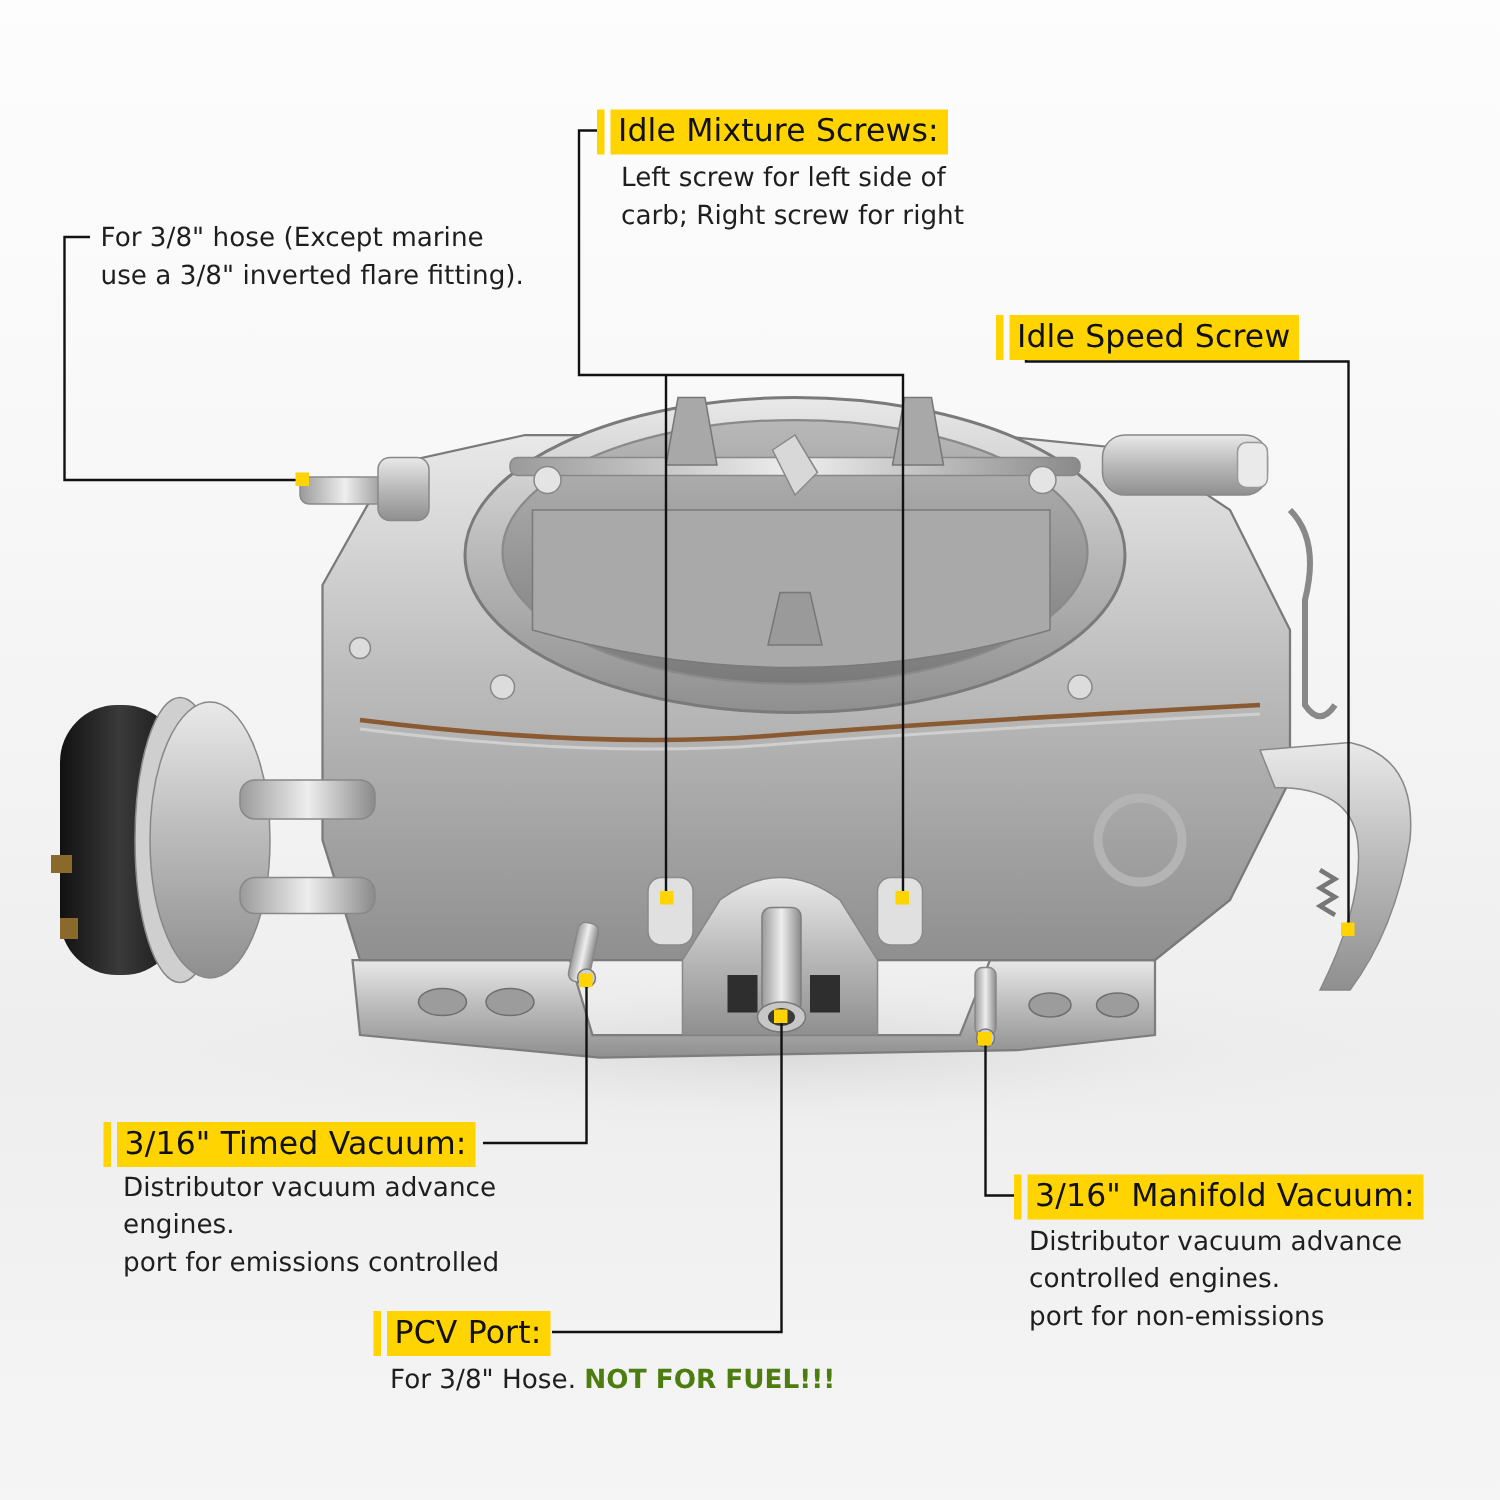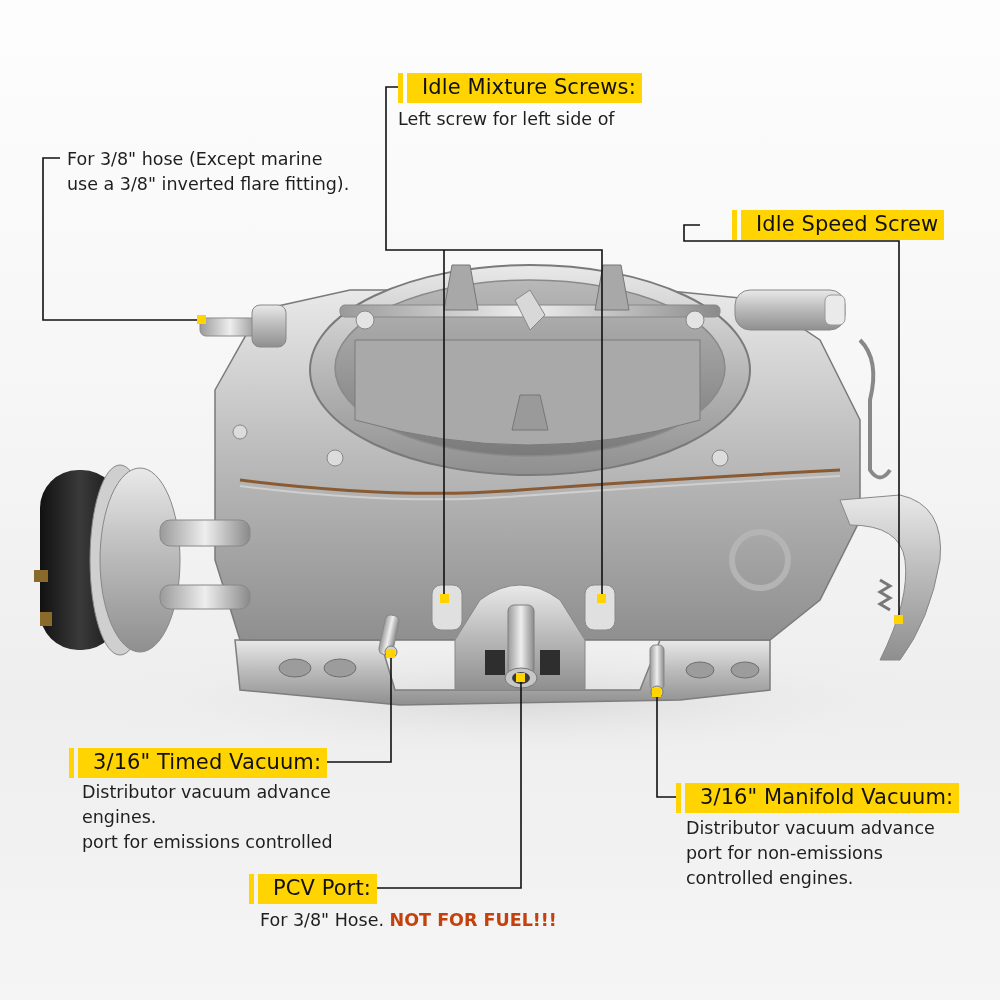--- a/index.html
+++ b/index.html
@@ -20,34 +20,34 @@
     display: flex; align-items: stretch;
   }
   .callout .accent-bar {
     width: 5px; background: #ffd400; margin-right: 4px;
   }
   .callout .title {
     background: #ffd400;
     color: #111;
     font-size: 21px;
     font-weight: 500;
-    padding: 2px 6px 3px 15px;
+    padding: 2px 6px 3px 5px;
     line-height: 25px;
     white-space: nowrap;
     letter-spacing: 0.1px;
   }
   .callout .desc {
     font-size: 17.5px;
     line-height: 25px;
     color: #1e1e1e;
     margin-top: 4px;
     margin-left: 14px;
     white-space: nowrap;
   }
-  .warn { color: #c2410c; font-weight: 700; }
+  .warn { color: #4d7c0f; font-weight: 700; }
   .leaders { position: absolute; left: 0; top: 0; width: 1000px; height: 1000px; pointer-events: none; }
 </style>
 </head>
 <body>
 
 <svg class="product" viewBox="0 0 1000 1000" xmlns="http://www.w3.org/2000/svg">
   <defs>
     <linearGradient id="metal" x1="0" y1="0" x2="0" y2="1">
       <stop offset="0" stop-color="#e9e9e9"></stop>
       <stop offset="0.45" stop-color="#bdbdbd"></stop>
@@ -175,26 +175,27 @@
     <div>For 3/8" hose (Except marine</div>
     <div>use a 3/8" inverted flare fitting).</div>
   </div>
 </div>
 
 <div class="callout" style="left:398px; top:73px;">
   <div class="title-wrap">
     <span class="accent-bar"></span>
     <span class="title">Idle Mixture Screws:</span>
   </div>
-  <div class="desc" style="margin-left:0;">
+  <div class="desc" style="margin-left:16px;">
     <div>Left screw for left side of</div>
-  </div>
-</div>
-
-<div class="callout" style="left:732px; top:210px;">
+    <div>carb; Right screw for right</div>
+  </div>
+</div>
+
+<div class="callout" style="left:664px; top:210px;">
   <div class="title-wrap">
     <span class="accent-bar"></span>
     <span class="title">Idle Speed Screw</span>
   </div>
 </div>
 
 <div class="callout" style="left:69px; top:748px;">
   <div class="title-wrap">
     <span class="accent-bar"></span>
     <span class="title">3/16" Timed Vacuum:</span>
@@ -217,16 +218,16 @@
   </div>
 </div>
 
 <div class="callout" style="left:676px; top:783px;">
   <div class="title-wrap">
     <span class="accent-bar"></span>
     <span class="title">3/16" Manifold Vacuum:</span>
   </div>
   <div class="desc" style="margin-left:10px; margin-top:3px;">
     <div>Distributor vacuum advance</div>
+    <div>controlled engines.</div>
     <div>port for non-emissions</div>
-    <div>controlled engines.</div>
   </div>
 </div>
 
 </body></html>

